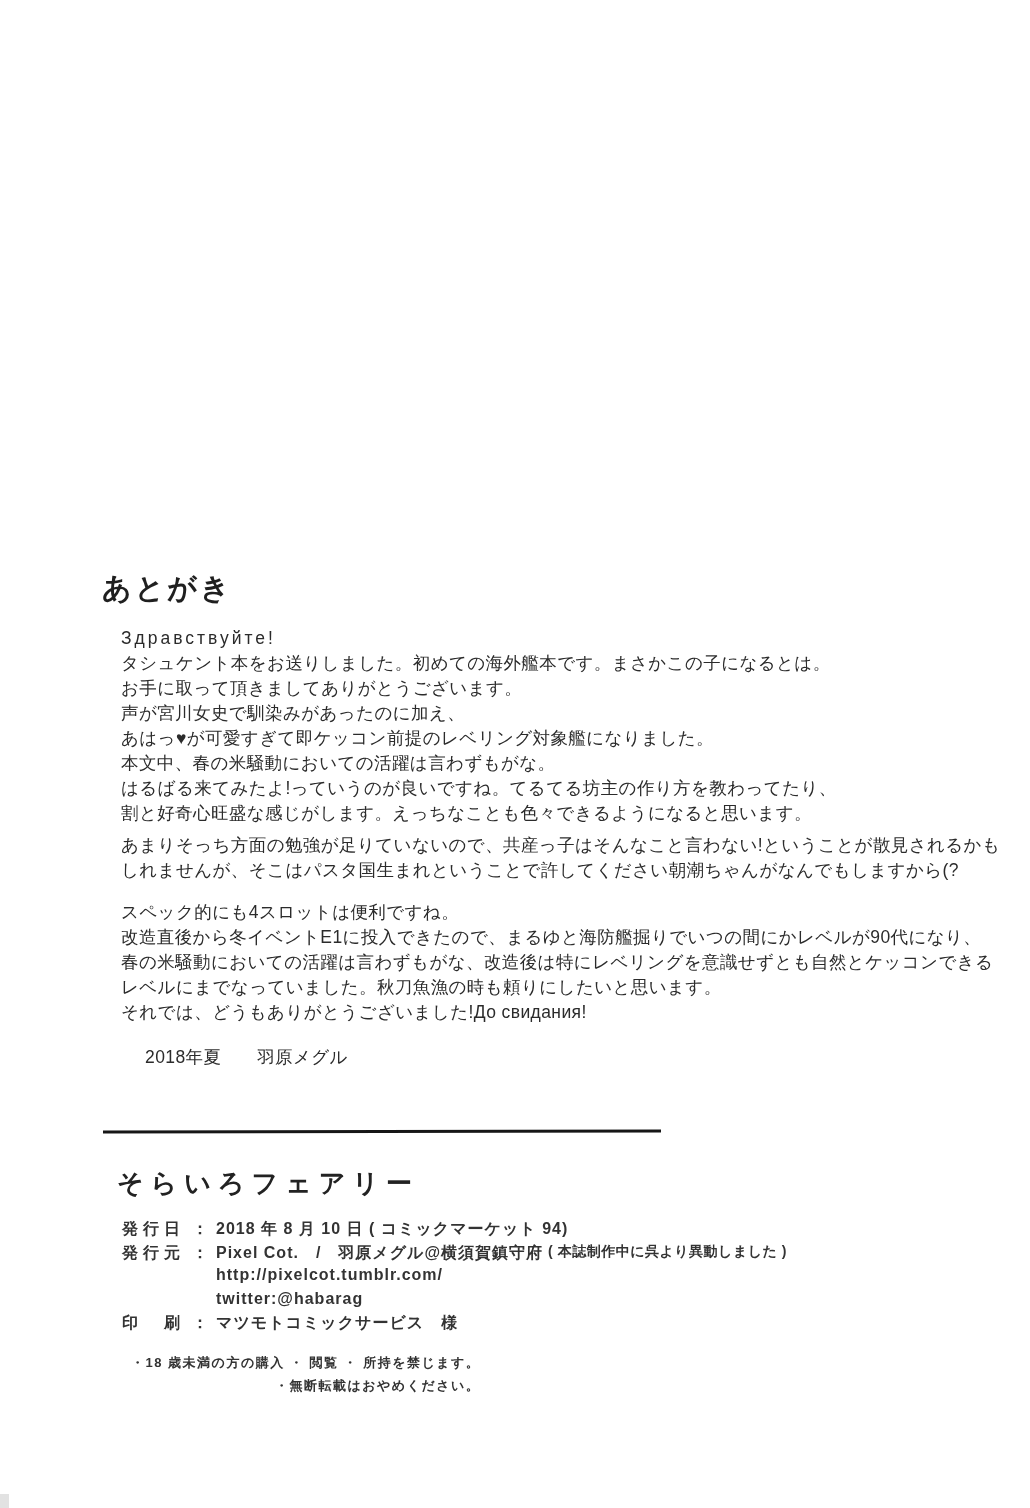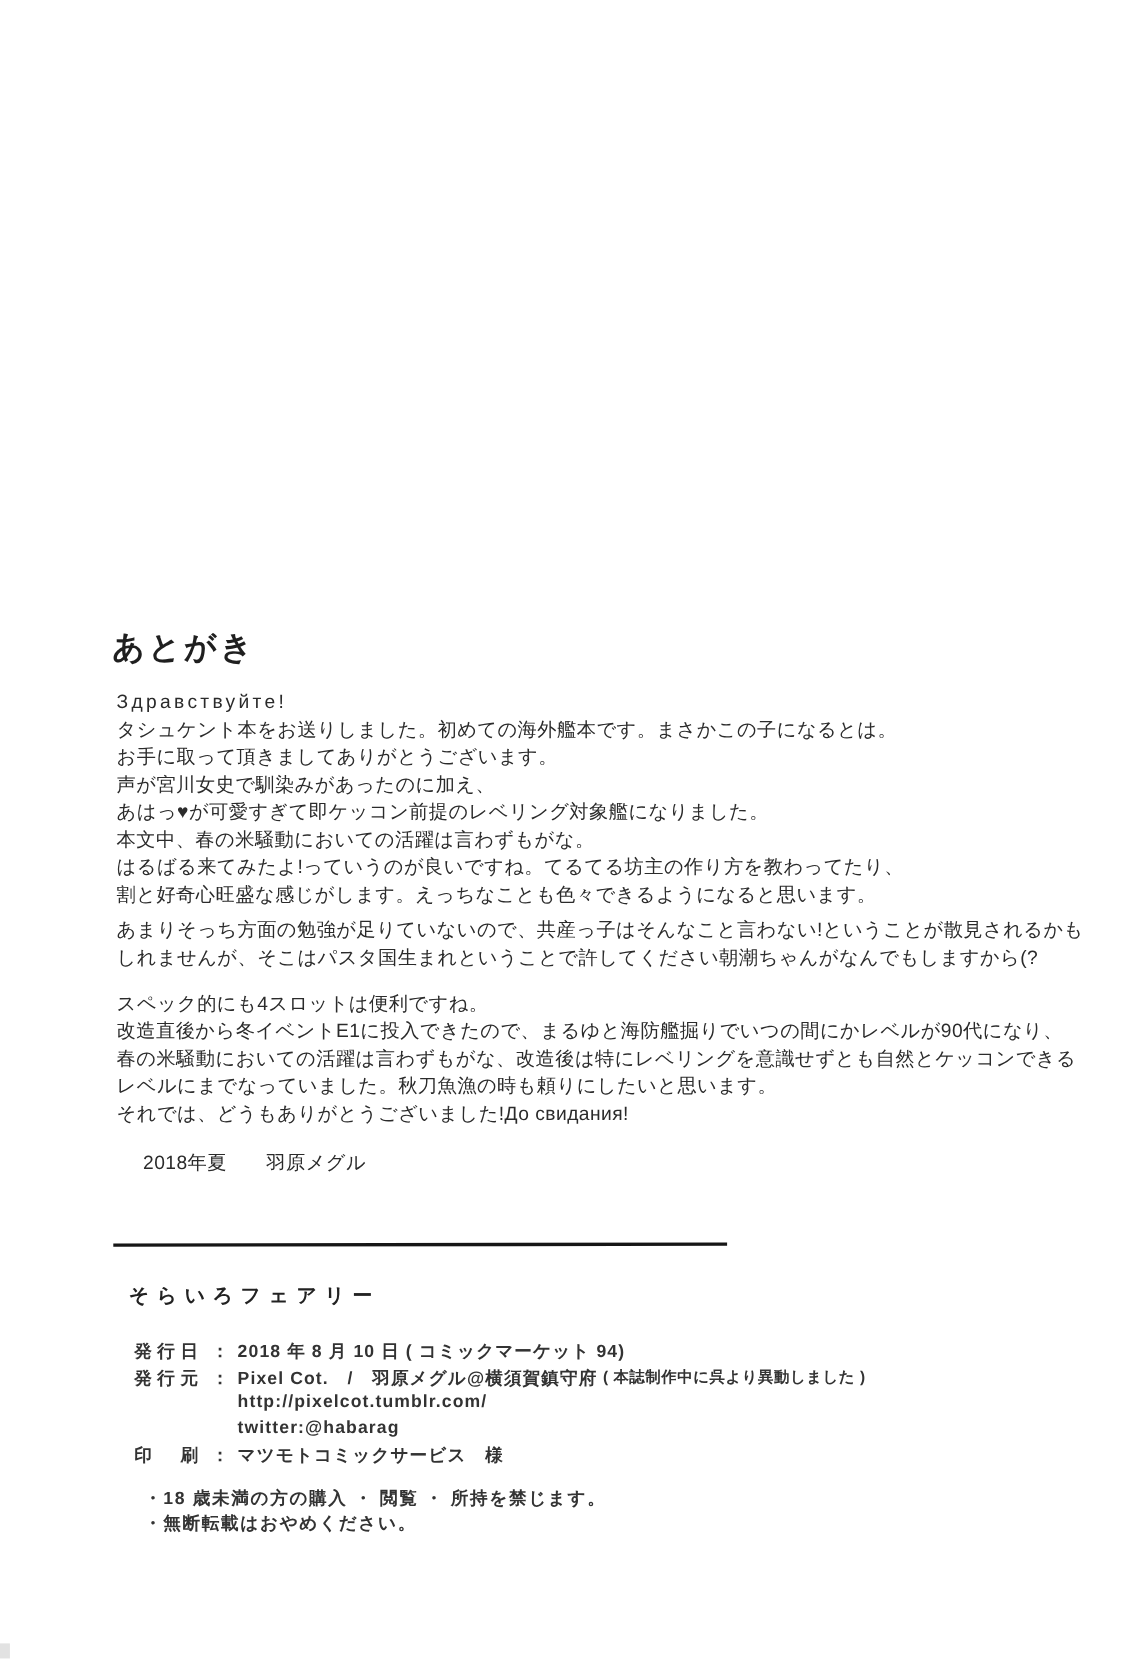--- a/index.html
+++ b/index.html
@@ -21,21 +21,21 @@
     left: 102px;
     top: 569px;
     margin: 0;
     font-size: 29px;
     font-weight: bold;
     letter-spacing: 3px;
     color: #1f1f1f;
   }
   .afterword {
     position: absolute;
-    left: 106px;
+    left: 121px;
     top: 626px;
     width: 860px;
     font-size: 17.5px;
     line-height: 25px;
     letter-spacing: 0.4px;
     color: #2b2b2b;
   }
   .para { margin: 0; }
   .para.p1 { margin-top: 7px; }
   .para.p2 { margin-top: 17px; }
@@ -50,21 +50,21 @@
     width: 558px;
     height: 2.5px;
     background: #161616;
     transform: rotate(-0.1deg);
   }
   .book-title {
     position: absolute;
     left: 117px;
     top: 1166px;
     margin: 0;
-    font-size: 18px;
+    font-size: 26px;
     font-weight: bold;
     letter-spacing: 7px;
     color: #222222;
   }
   .colophon {
     position: absolute;
     left: 122px;
     top: 1219px;
     font-size: 16px;
     font-weight: 600;
@@ -94,25 +94,26 @@
   .c-note {
     font-size: 14px;
     margin-left: 5px;
     letter-spacing: 0.5px;
     white-space: pre;
   }
   .notices {
     position: absolute;
     left: 131px;
     top: 1351px;
-    font-size: 16px;
+    font-size: 13px;
     font-weight: bold;
     line-height: 23px;
     letter-spacing: 1.5px;
     color: #333333;
+    text-align: right;
   }
   .notice-line { white-space: pre; }
   .page-number {
     position: absolute;
     left: 13px;
     top: 1514px;
     font-size: 16px;
     color: #0c4a6e;
   }
   .corner-artifact {

